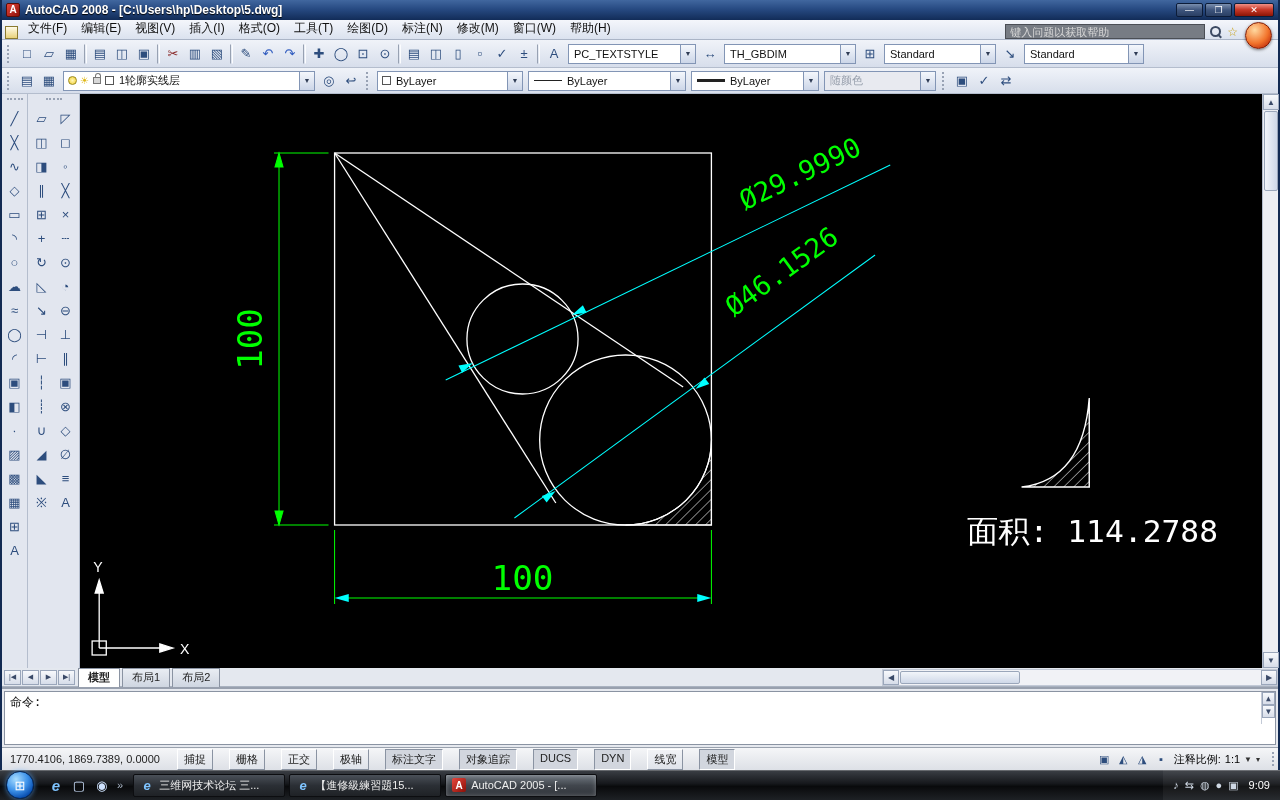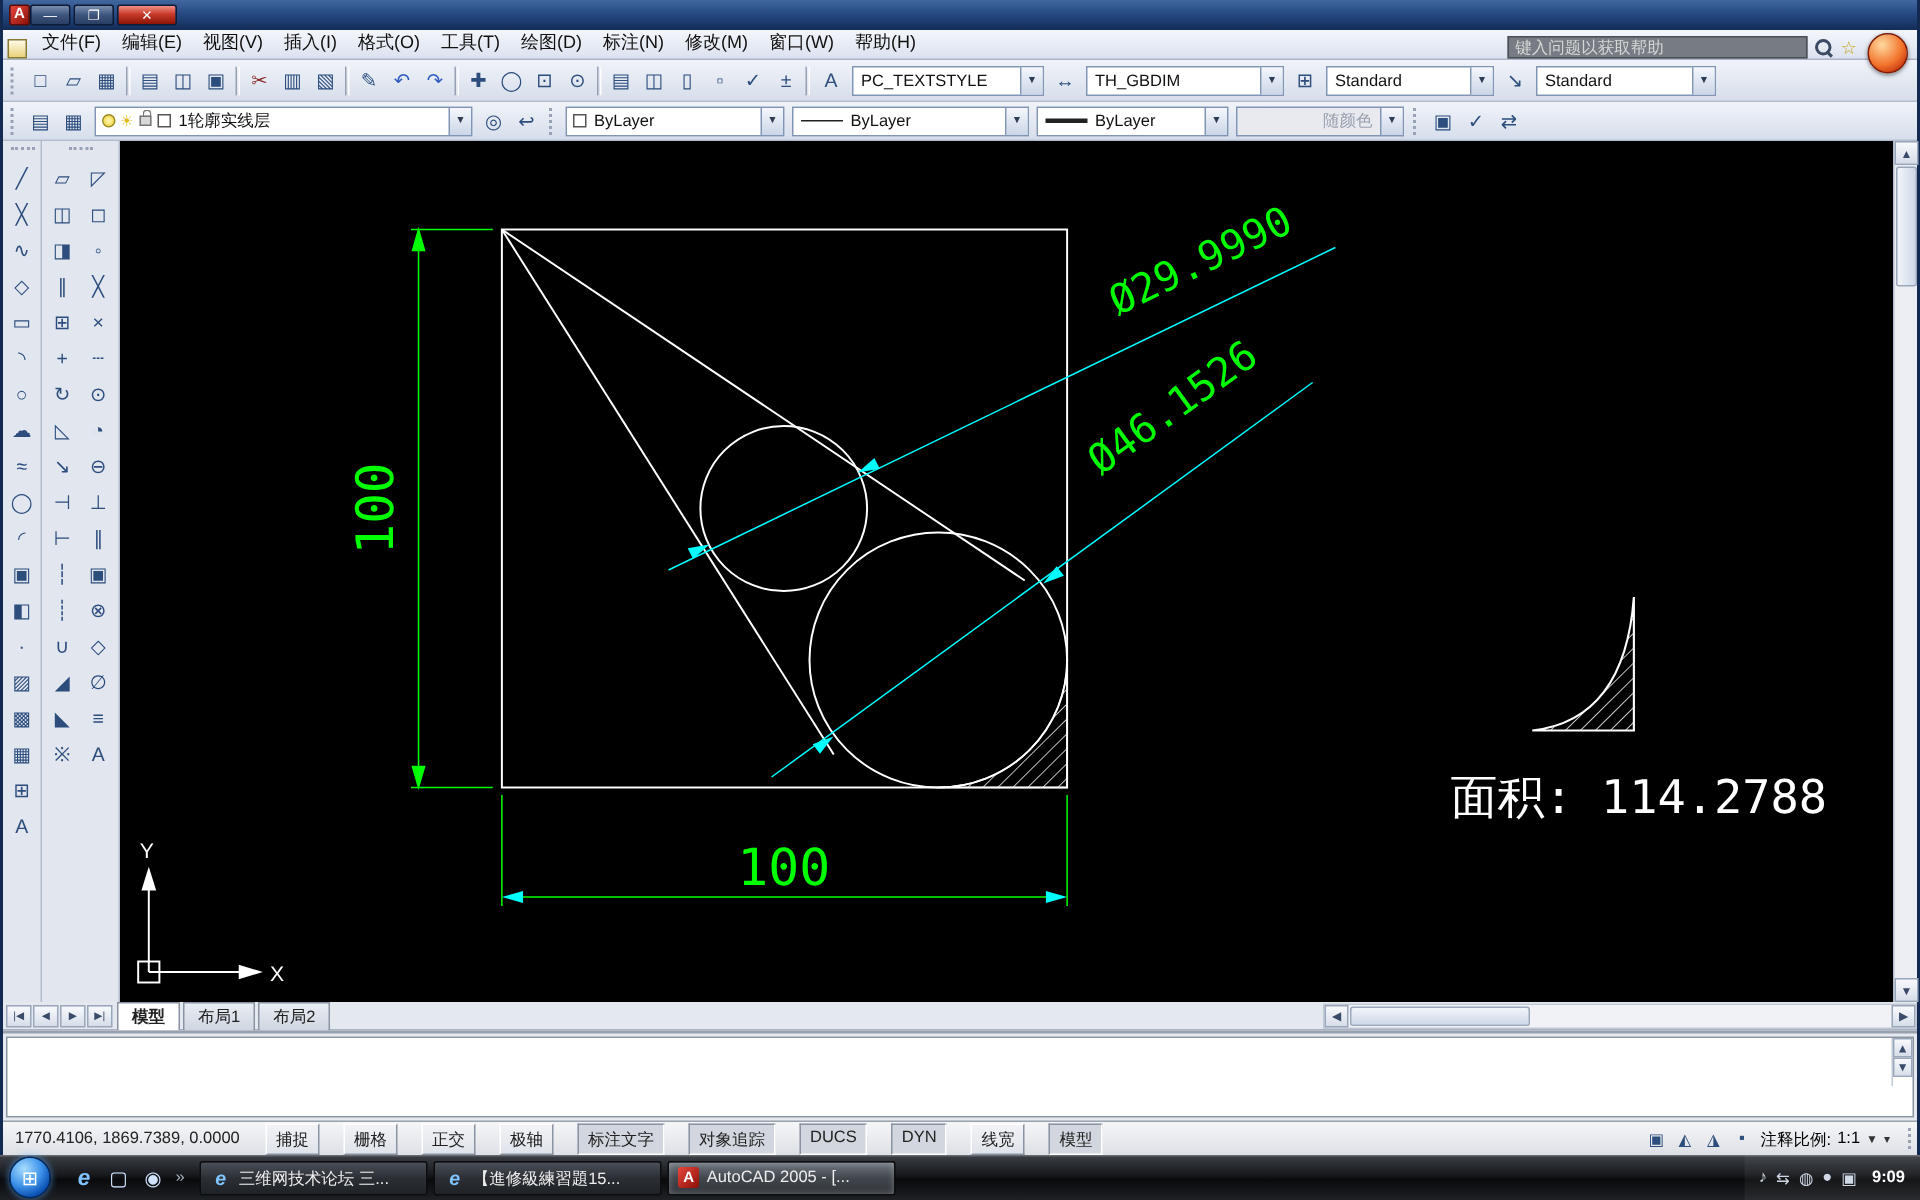--- a/index.html
+++ b/index.html
@@ -35,21 +35,21 @@
   
   .tbrow{display:flex;align-items:center;background:linear-gradient(#f0f3f9,#d7deeb);border-bottom:1px solid #b4bdcd;padding:0 2px;gap:1px;}
   .tbrow1{height:28px;}
   .tbrow2{height:26px;}
   .grip{width:5px;height:18px;margin:0 3px;border-left:2px dotted #98a2b4;}
   .tbtn{width:22px;height:22px;display:flex;align-items:center;justify-content:center;font-size:13px;color:#2d4d7d;border:1px solid transparent;border-radius:2px;background:transparent;}
   .tbtn.divider{width:3px;border-left:1px solid #97a1b2;border-right:1px solid #fbfcfe;height:20px;margin:0 2px;border-radius:0;}
   .combo{display:flex;align-items:center;height:20px;background:#fff;border:1px solid #8295b5;font-size:11px;margin:0 2px;}
   .combo .val{padding:0 5px;flex:1;white-space:nowrap;overflow:hidden;color:#111;}
   .combo .arrow{width:15px;height:100%;background:linear-gradient(#f4f7fc,#ccd6e8);border-left:1px solid #8295b5;display:flex;align-items:center;justify-content:center;font-size:7px;color:#2f3c55;}
-  .combo.disabled{background:#e8eaf0;color:#99a;text-align:right;}
+  .combo.disabled{background:#e8eaf0;color:#99a;}
   .combo.disabled .val{color:#98a0ad;}
   .sw{width:9px;height:9px;border:1px solid #555;background:#fff;margin-left:4px;flex:none;}
   .bulb{width:9px;height:9px;border-radius:50%;background:radial-gradient(#fff6b8,#f4ce2a);border:1px solid #9a8a20;margin-left:4px;flex:none;}
   .sun{color:#e0b818;font-size:10px;margin-left:3px;flex:none;}
   .lockic{width:8px;height:7px;border:1px solid #777;background:#d8d8d8;position:relative;margin-left:4px;flex:none;}
   .lockic::before{content:'';position:absolute;width:4px;height:4px;border:1px solid #777;border-bottom:none;border-radius:3px 3px 0 0;top:-5px;left:1px;}
   .linesample{width:28px;height:0;border-top:1px solid #222;margin-left:5px;flex:none;}
   .linesample.thick{border-top-width:3px;}
 
   
@@ -101,34 +101,35 @@
   .ql-icon{width:20px;height:20px;color:#cfe3ff;display:flex;align-items:center;justify-content:center;font-size:13px;}
   .ql-icon.ie{color:#7fc4ff;font-style:italic;font-weight:bold;font-size:15px;}
   .ql-more{color:#aab6c6;font-size:11px;padding:0 2px;}
   .task-btn{width:152px;height:23px;border-radius:2px;border:1px solid #0c0d10;background:linear-gradient(#4a5058,#2b2f35 50%,#1f2226);color:#eee;font-size:11px;display:flex;align-items:center;gap:5px;padding:0 6px;white-space:nowrap;overflow:hidden;}
   .task-btn.active{background:linear-gradient(#707880,#41464d 50%,#30343a);box-shadow:inset 0 0 5px rgba(255,255,255,.3);}
   .ticon{width:14px;height:14px;flex:none;display:flex;align-items:center;justify-content:center;font-size:11px;border-radius:2px;}
   .ticon.ie{color:#7fc4ff;font-style:italic;font-weight:bold;font-size:13px;}
   .ticon.acad{background:linear-gradient(135deg,#e8463c,#8a1008);color:#fff;font-size:10px;font-weight:bold;}
   .tray{margin-left:auto;display:flex;align-items:center;gap:6px;height:100%;padding:0 10px;background:rgba(255,255,255,.05);color:#dfe5ee;font-size:11px;}
   .tray-icon{font-size:11px;color:#cfd8e4;}
-  .clock{color:#fff;padding-left:4px;font-weight:bold;}
+  .clock{color:#fff;padding-left:4px;}
 
   
   .dimtxt{fill:var(--dim_green);font-family:"DejaVu Sans Mono",monospace;}
   .areatxt{fill:var(--geometry);font-family:"DejaVu Sans Mono",monospace;}
   .ucstxt{fill:var(--geometry);font-family:"Liberation Sans",sans-serif;font-size:14px;}
 </style>
 </head>
 <body>
 
 <div class="window">
 
   <div class="titlebar">
     <div class="app-icon">A</div>
+    <div class="title-text">AutoCAD 2008 - [C:\Users\hp\Desktop\5.dwg]</div>
     <div class="winbtns">
       <div class="wbtn">—</div>
       <div class="wbtn">❐</div>
       <div class="wbtn close">✕</div>
     </div>
   </div>
 
   <div class="menubar">
     <div class="dwg-icon"></div>
     <div style="display:flex;">
@@ -381,20 +382,21 @@
     <div class="hscroll">
       <div class="sbtn" style="height:15px;width:16px;">◀</div>
       <div class="hthumb"></div>
       <div class="hspace"></div>
       <div class="sbtn" style="height:15px;width:16px;">▶</div>
     </div>
   </div>
 
   <div class="cmd">
     <div class="cmd-box">
+      <div class="cmd-prompt">命令:</div>
       <div class="cmd-scroll">
         <div class="sbtn">▲</div>
         <div class="sbtn">▼</div>
       </div>
     </div>
   </div>
 
   <div class="statusbar">
     <div class="coords">1770.4106, 1869.7389, 0.0000</div>
     <div style="display:flex;gap:16px;">

